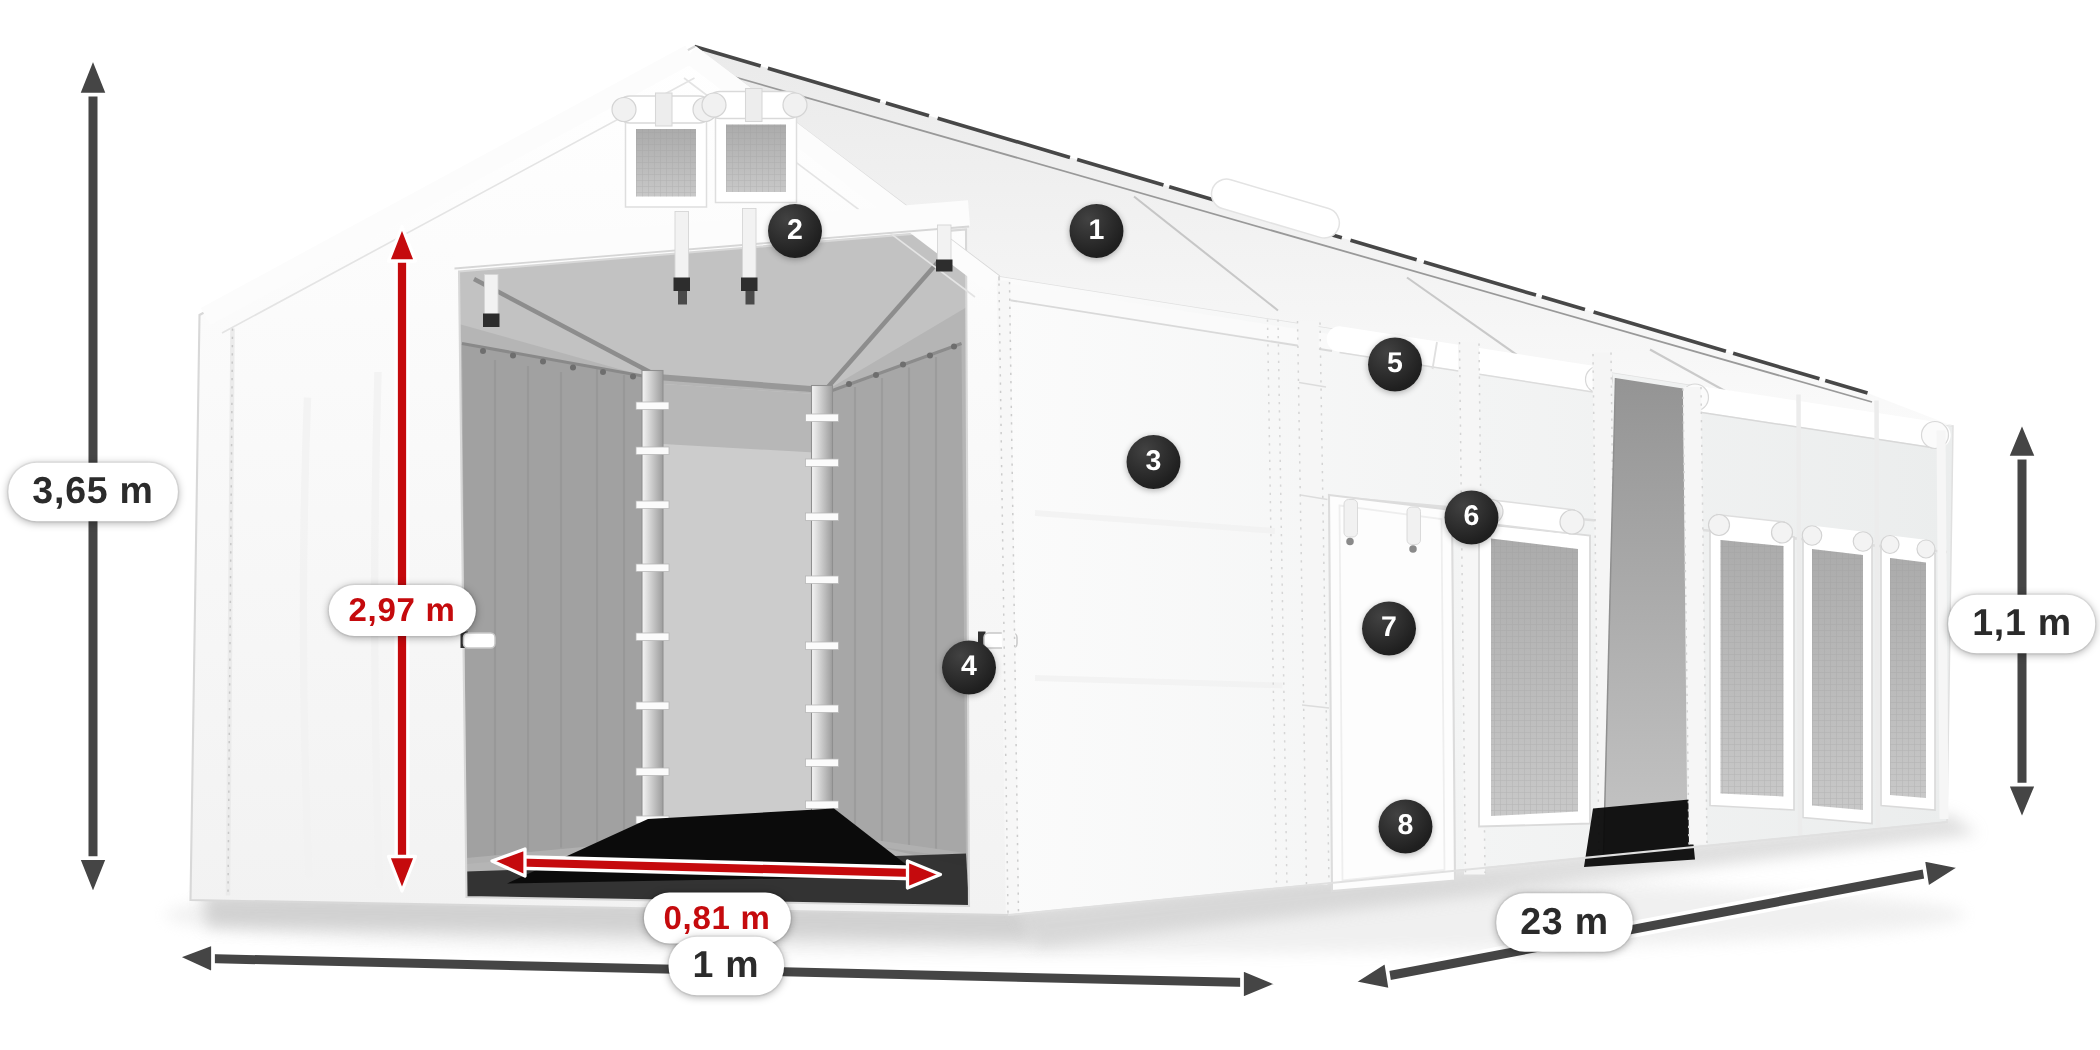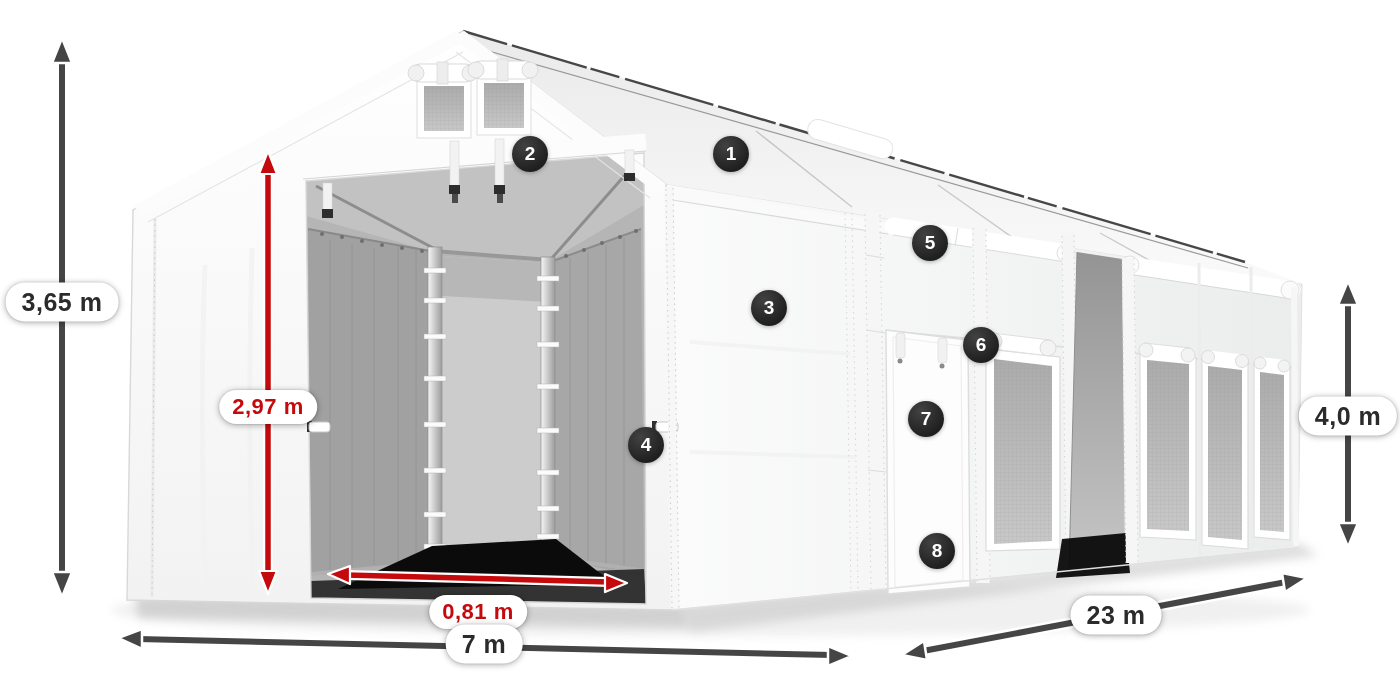--- a/index.html
+++ b/index.html
@@ -12,25 +12,25 @@
   .dim{
     position:absolute;transform:translate(-50%,-50%);
     background:var(--label-background,#ffffff);
     color:var(--label-text,#2b2b2b);
     font-weight:bold;font-size:25px;line-height:1;
     padding:7px 16px;border-radius:19px;white-space:nowrap;
     box-shadow:0 0 0 1px rgba(0,0,0,0.05), 0 1px 6px rgba(0,0,0,0.35);
     letter-spacing:0.5px;z-index:5;
   }
   .dim-red{color:var(--dimension-red,#c80a0d);font-size:22px;padding:6px 13px;border-radius:17px;margin-top:32px;}
-  .d-total{left:62px;top:302px;}
+  .d-total{left:62px;top:328px;}
   .d-entrance-h{left:268px;top:375px;}
   .d-entrance-w{left:478px;top:580px;}
   .d-width{left:484px;top:644px;}
-  .d-length{left:1116px;top:615px;}
+  .d-length{left:1043px;top:615px;}
   .d-side{left:1348px;top:416px;}
   
   .callout{
     position:absolute;transform:translate(-50%,-50%);
     width:36px;height:36px;border-radius:50%;
     background:radial-gradient(circle at 35% 28%, #424242, var(--badge-background,#1f1f1f) 72%);
     color:var(--badge-text,#ffffff);
     font-weight:bold;font-size:19px;
     display:flex;align-items:center;justify-content:center;
     box-shadow:0 1px 4px rgba(0,0,0,0.3);
@@ -378,23 +378,23 @@
     <path class="casing" d="M1348,300 L1348,528" stroke-width="11"></path>
     <path class="shaft-dark" d="M1348,300 L1348,528" stroke-width="6"></path>
     <polygon class="head-dark" points="1348,281 1338,305 1358,305"></polygon>
     <polygon class="head-dark" points="1348,547 1338,523 1358,523"></polygon>
   </g>
 </svg>
 
 <div class="dim d-total">3,65 m</div>
 <div class="dim dim-red d-entrance-h">2,97 m</div>
 <div class="dim dim-red d-entrance-w">0,81 m</div>
-<div class="dim d-width">7 m</div>
+<div class="dim d-width">1 m</div>
 <div class="dim d-length">23 m</div>
-<div class="dim d-side">4,0 m</div>
+<div class="dim d-side">1,1 m</div>
 
 <div class="callout c1">1</div>
 <div class="callout c2">2</div>
 <div class="callout c3">3</div>
 <div class="callout c4">4</div>
 <div class="callout c5">5</div>
 <div class="callout c6">6</div>
 <div class="callout c7">7</div>
 <div class="callout c8">8</div>
 

